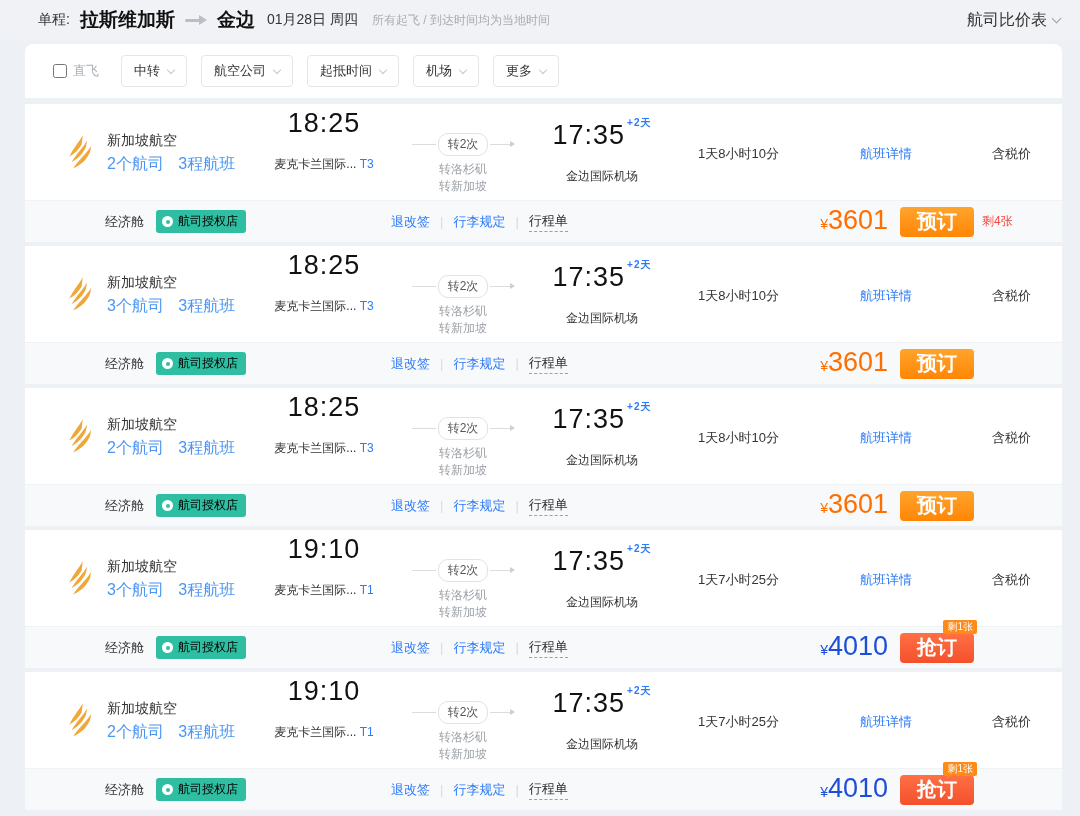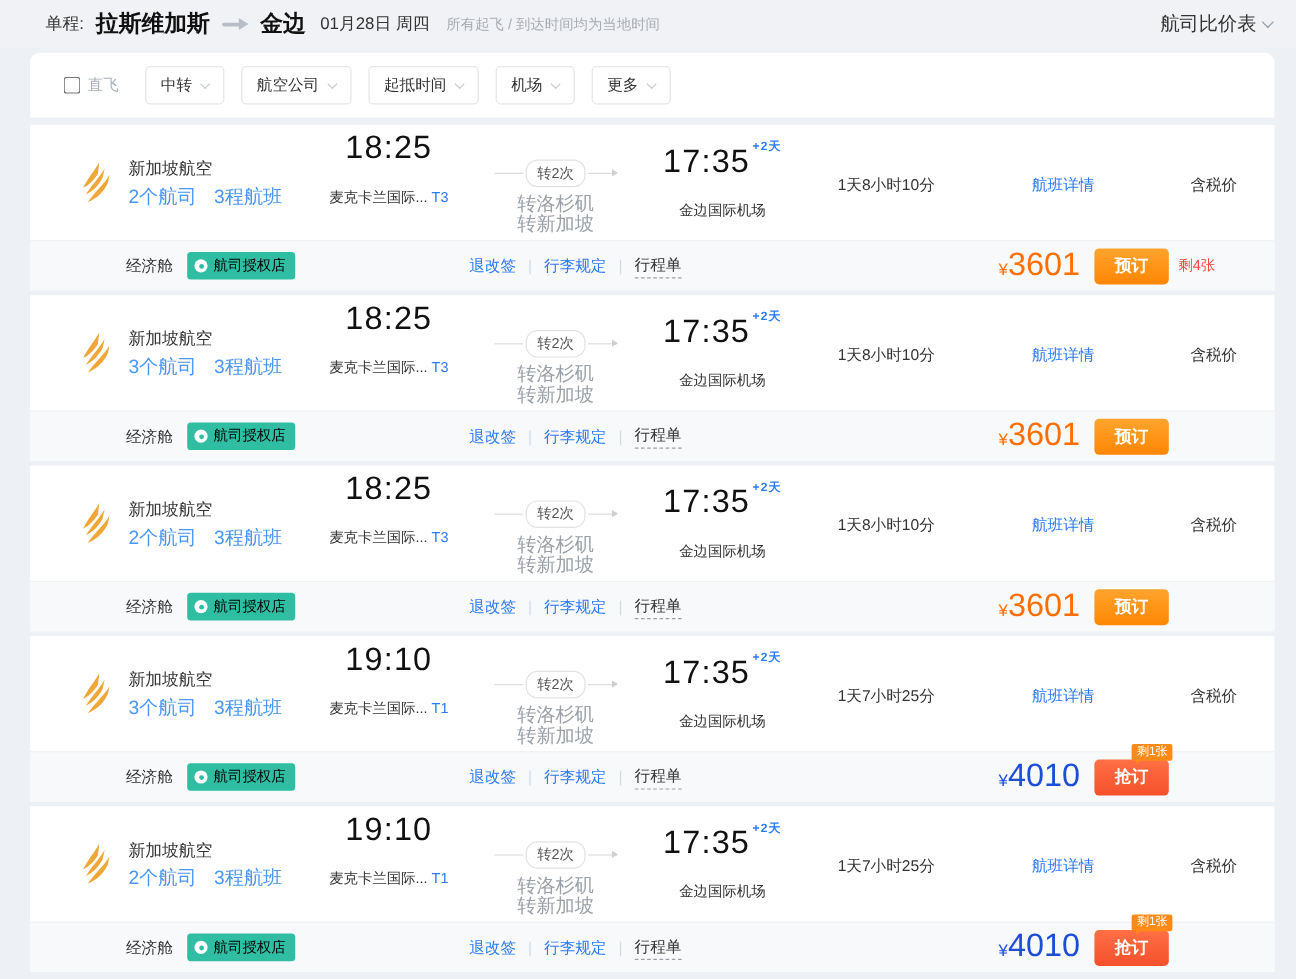--- a/index.html
+++ b/index.html
@@ -51,21 +51,21 @@
   .big-time { font-size:27px; color:#111; font-weight:500; line-height:30px; letter-spacing:1px; }
   .airport { font-size:12px; color:#333; margin-top:18px; white-space:nowrap; }
   .terminal { color:#2b7af7; }
   .plus-days { font-size:10px; color:#2b7af7; vertical-align:18px; margin-left:2px;font-weight:bold; }
   .col-transfer { width:150px; text-align:center; }
   .t-row { display:flex; align-items:center; justify-content:center; margin-top:25px; }
   .t-line { height:1px; background:#dcdcdc; width:24px; }
   .t-line.right { position:relative; }
   .t-line.right::after { content:""; position:absolute; right:-1px; top:-3px; border-left:5px solid #cfcfcf; border-top:3.5px solid transparent; border-bottom:3.5px solid transparent; }
   .t-badge { border:1px solid #e2e2e2; border-radius:10px; padding:2px 9px; font-size:12px; color:#555; background:#fff; margin:0 2px; white-space:nowrap; }
-  .t-stops { font-size:16px; color:#9aa0a6; margin-top:6px; line-height:17px; }
+  .t-stops { font-size:12px; color:#9aa0a6; margin-top:6px; line-height:17px;font-family:Liberation Mono, monospace; }
   .col-duration { width:145px; text-align:center; font-size:13px; color:#333; padding-top:4px; }
   .col-details { width:150px; text-align:center; padding-top:4px; }
   .col-details span { color:#2b7af7; font-size:13px; cursor:pointer; }
   .col-tax { flex:1; text-align:center; font-size:13px; color:#333; padding-top:4px; }
   
   .card-sub {
     height:42px; background:#f8f9fb; border-top:1px solid #f1f2f4;
     display:flex; align-items:center; padding:0 26px 0 80px;
   }
   .cabin { font-size:13px; color:#333; }
@@ -79,22 +79,22 @@
   .sub-links .lnk { color:#2b7af7; cursor:pointer;text-align:center; }
   .sub-links .sep { color:#d4dbe4; margin:0 10px; }
   .sub-links .itin { color:#333; border-bottom:1px dashed #9aa0a6; padding-bottom:1px; cursor:pointer; }
   .price-zone { margin-left:auto; display:flex; align-items:center; }
   .price { font-size:27px; line-height:28px; }
   .price .cur { font-size:14px; }
   .price-orange { color:#ff6f00; }
   .price-blue { color:#1d4ed8; }
   .btn-wrap { position:relative; margin-left:12px; }
   .book-btn {
-    width:62px; height:30px; border:none; border-radius:4px; color:#fff;
-    font-size:14px; font-weight:bold; cursor:pointer; font-family:inherit;
+    width:74px; height:30px; border:none; border-radius:4px; color:#fff;
+    font-size:20px; font-weight:bold; cursor:pointer; font-family:inherit;
   }
   .btn-book { background:linear-gradient(180deg,#ffa42d,#ff8604); }
   .btn-grab { background:linear-gradient(180deg,#ff7045,#f4502b); }
   .seats-tag {
     position:absolute; top:-13px; right:-3px; background:#ff8a18; color:#fff;
     font-size:10px; line-height:14px; padding:0 4px; border-radius:2px; white-space:nowrap;
   }
   .seats-tag::after { content:""; position:absolute; left:4px; bottom:-3px; border-top:4px solid #ff8a18; border-right:4px solid transparent; }
   .note-slot { width:54px; text-align:left; margin-left:8px; font-size:12px; color:#f5463c; }
 </style>

